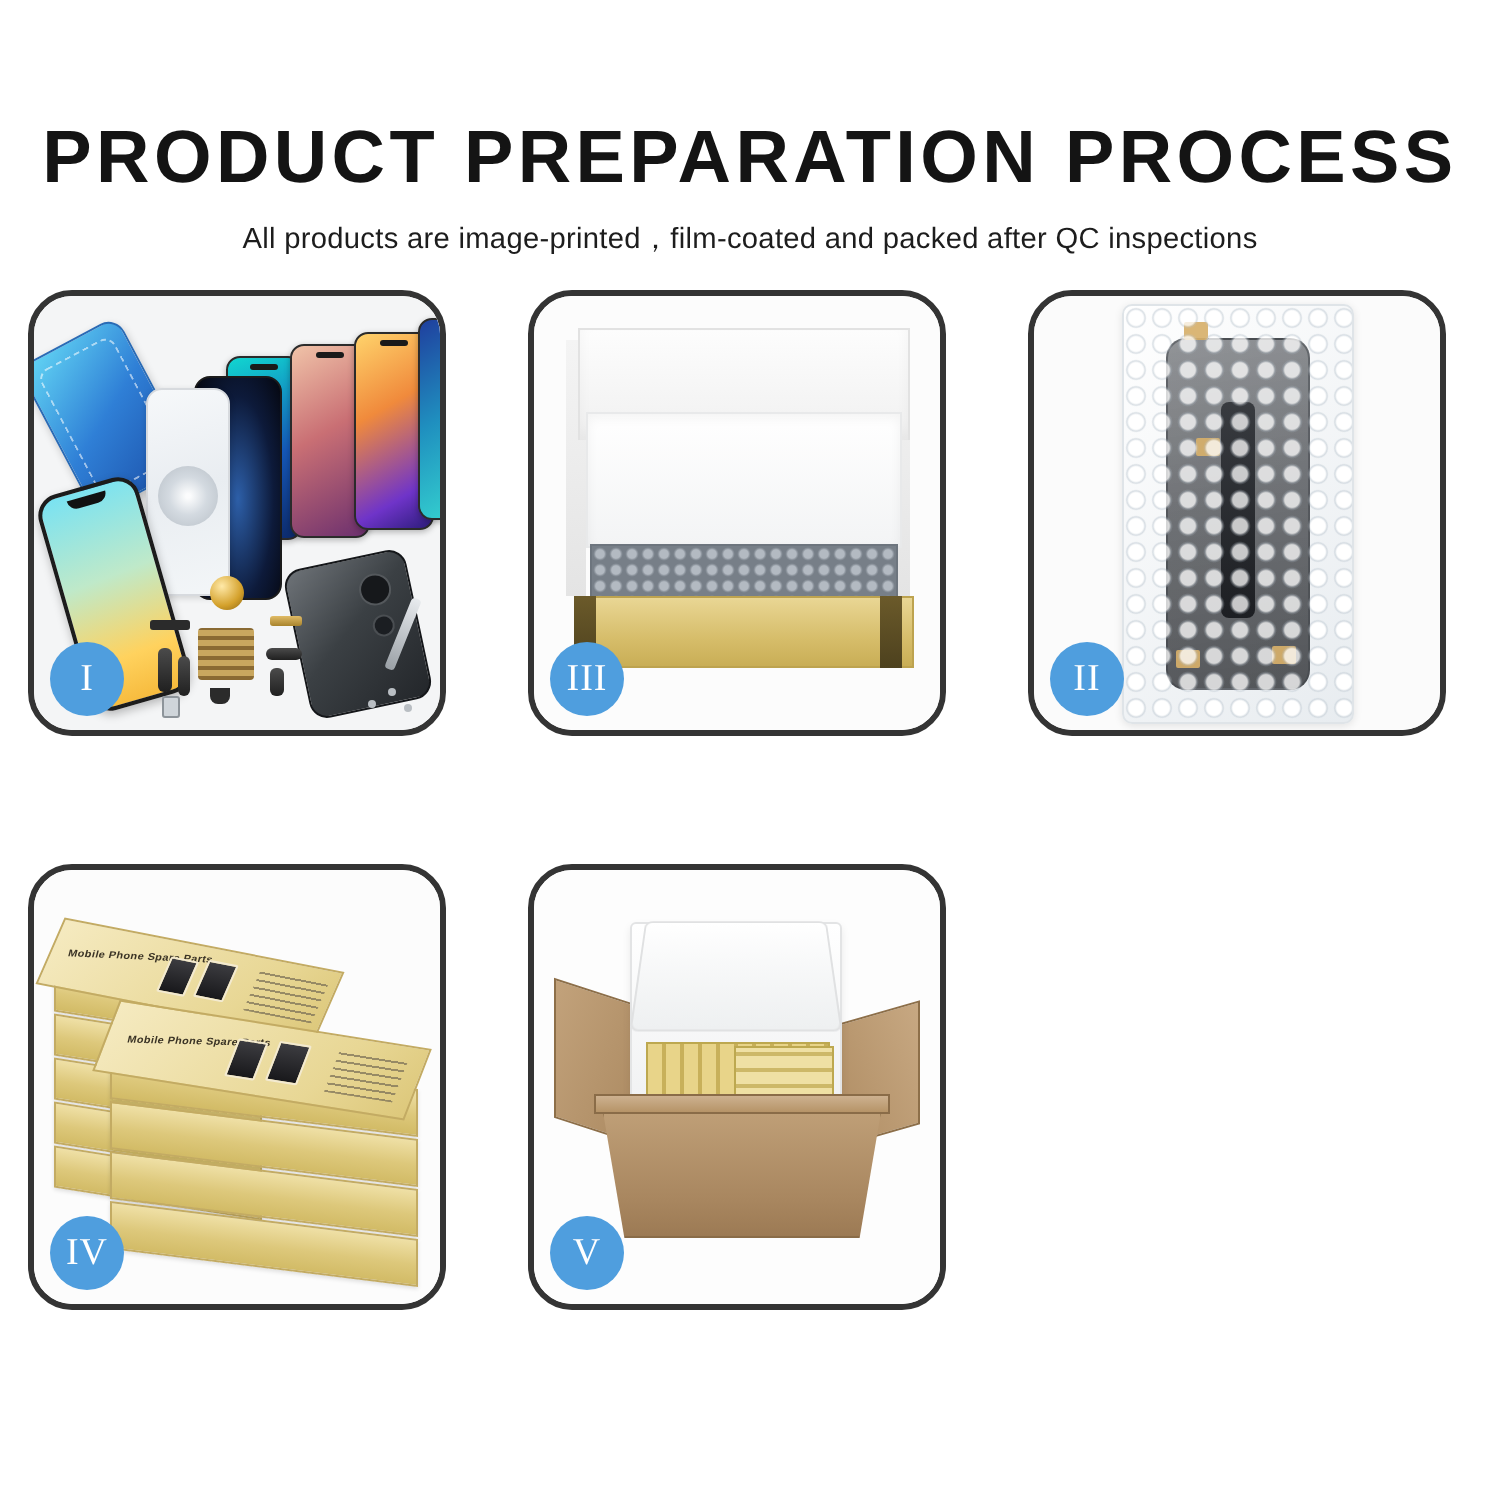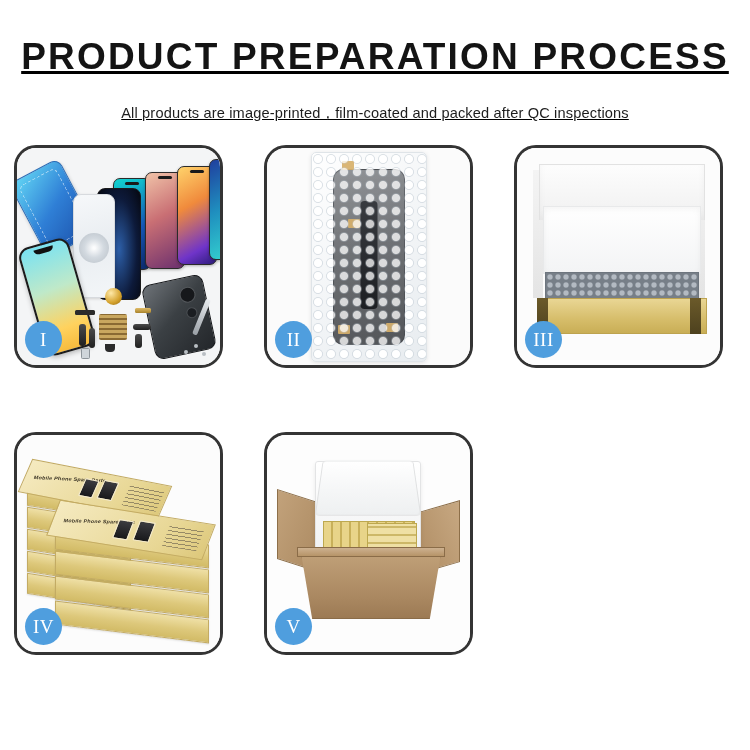--- a/index.html
+++ b/index.html
@@ -5,31 +5,31 @@
   * { box-sizing: border-box; margin: 0; padding: 0; }
   html, body {
     width: 750px; height: 750px;
     background: #ffffff;
     font-family: "Liberation Sans", sans-serif;
     overflow: hidden;
   }
   .page { position: relative; width: 750px; height: 750px; background: #ffffff; }
 
   
-  .header { padding-top: 38px; text-align: center; text-decoration: underline; }
+  .header { padding-top: 60px; text-align: center; }
   .title {
     font-size: 37px;
     font-weight: 700;
     letter-spacing: 2.2px;
     color: #141414;
     line-height: 1.05;
     font-family: "Liberation Sans", sans-serif;
   }
   .subtitle {
-    margin-top: 27px;
+    margin-top: 11px;
     font-size: 14.6px;
     font-weight: 400;
     color: #1d1d1d;
     letter-spacing: 0.15px;
   }
 
   
   .grid {
     position: absolute;
     left: 14px; top: 145px;
@@ -442,49 +442,49 @@
         <div class="chip" style="left:64px;top:200px;width:9px;height:11px;background:#cfd5da;border:1px solid #8d949a;"></div>
         <div class="tweezer"></div>
         <div class="screw" style="right:22px;top:196px;"></div>
         <div class="screw" style="right:32px;top:202px;"></div>
         <div class="screw" style="right:14px;top:204px;"></div>
       </div>
       <div class="badge">I</div>
     </div>
 
     <div class="panel">
+      <div class="panel-inner p3">
+        <div class="lid-side-l"></div>
+        <div class="lid-side-r"></div>
+        <div class="lidflap"></div>
+        <div class="foam-sheet"></div>
+        <div class="bubble-layer3"></div>
+        <div class="box-front3"></div>
+        <div class="box-left-end"></div>
+        <div class="box-right-end"></div>
+      </div>
+      <div class="badge">III</div>
+    </div>
+
+    <div class="panel">
       <div class="panel-inner p2">
         <div class="bubble-bag">
           <div class="bagged-screen"></div>
           <div class="flexcable"></div>
           <div class="tape" style="left:30px;top:8px;"></div>
           <div class="tape" style="left:36px;top:66px;"></div>
           <div class="tape" style="left:26px;top:172px;"></div>
           <div class="tape" style="left:74px;top:170px;"></div>
           <div class="bubbles-overlay"></div>
         </div>
       </div>
       <div class="badge">II</div>
     </div>
 
     <div class="panel">
-      <div class="panel-inner p3">
-        <div class="lid-side-l"></div>
-        <div class="lid-side-r"></div>
-        <div class="lidflap"></div>
-        <div class="foam-sheet"></div>
-        <div class="bubble-layer3"></div>
-        <div class="box-front3"></div>
-        <div class="box-left-end"></div>
-        <div class="box-right-end"></div>
-      </div>
-      <div class="badge">III</div>
-    </div>
-
-    <div class="panel">
       <div class="panel-inner p4">
         <div class="stack">
 
           <div class="sbox" style="left:6px;  top:44px;  width:104px; height:21px; transform:skewY(9deg);"></div>
           <div class="sbox" style="left:6px;  top:66px;  width:104px; height:21px; transform:skewY(9deg);"></div>
           <div class="sbox" style="left:6px;  top:88px;  width:104px; height:21px; transform:skewY(9deg);"></div>
           <div class="sbox" style="left:6px;  top:110px; width:104px; height:21px; transform:skewY(9deg);"></div>
           <div class="sbox" style="left:6px;  top:132px; width:104px; height:21px; transform:skewY(9deg);"></div>
 
           <div class="sbox" style="left:34px; top:86px;  width:154px; height:24px; transform:skewY(7deg);"></div>

